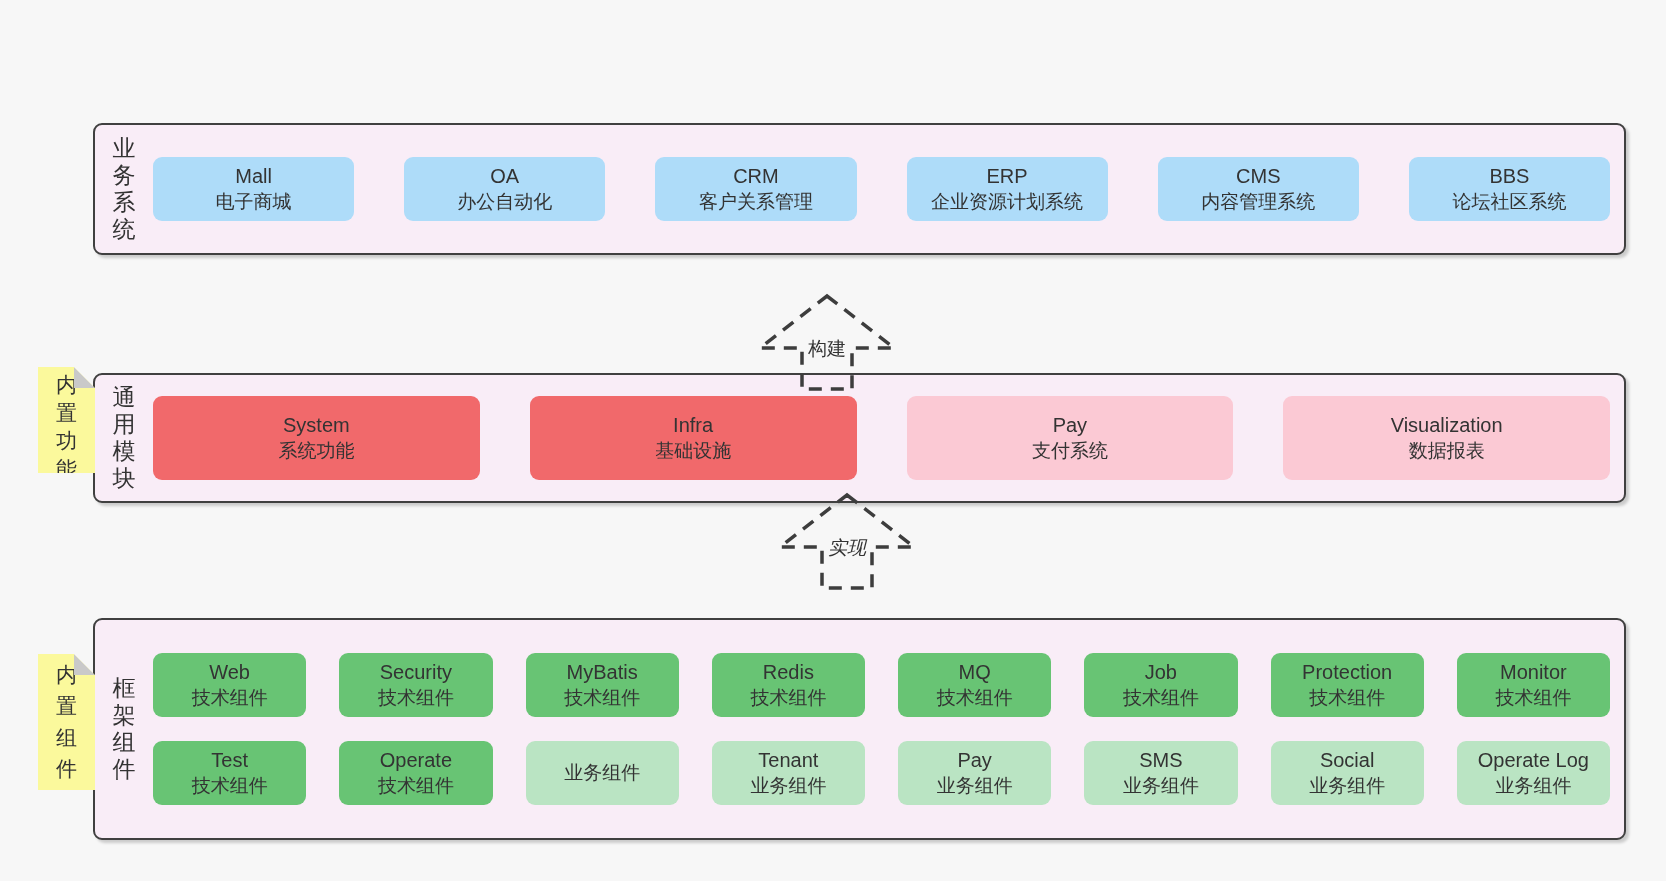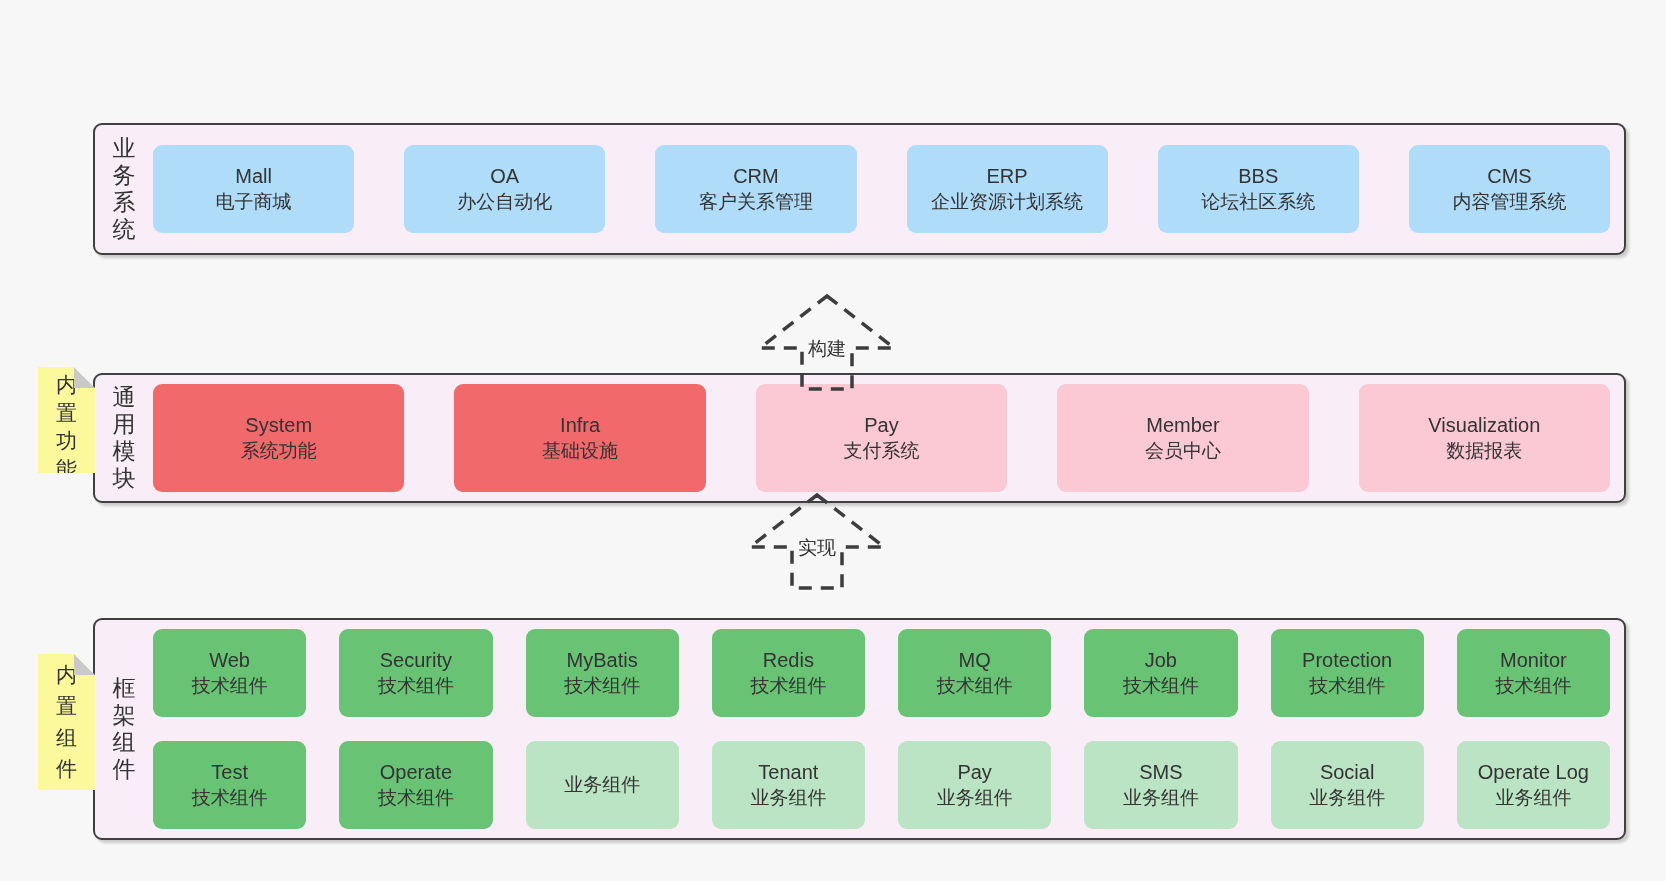--- a/index.html
+++ b/index.html
@@ -23,25 +23,25 @@
   .band-1{left:93px;top:123px;width:1533px;height:132px;}
   .band-2{left:93px;top:373px;width:1533px;height:130px;}
   .band-3{left:93px;top:618px;width:1533px;height:222px;}
   .band-gutter{flex:0 0 58px;display:flex;align-items:center;justify-content:center;}
   .vlabel{display:flex;flex-direction:column;align-items:center;gap:2px;font-size:23px;line-height:25px;}
   .band-rows{flex:1 1 auto;display:flex;flex-direction:column;justify-content:center;gap:24px;padding-right:14px;}
   .row{display:flex;}
   .row-6{gap:50px;}
   .row-8{gap:33px;}
   .box{
-    flex:1 1 0;height:88px;border-radius:9px;padding:0 6px;
+    flex:1 1 0;height:64px;border-radius:9px;padding:0 6px;
     display:flex;flex-direction:column;align-items:center;justify-content:center;
     text-align:center;line-height:26px;
   }
-  .band-2 .box{height:108px;}
+  .band-2 .box{height:84px;}
   .box[data-variant="blue"]{background:var(--blue);}
   .box[data-variant="red"]{background:var(--red);}
   .box[data-variant="pink"]{background:var(--pink);}
   .box[data-variant="green"]{background:var(--green);}
   .box[data-variant="lightgreen"]{background:var(--lightgreen);}
   .box-name{font-size:20px;}
   .box-desc{font-size:19px;}
   .sticky{
     position:absolute;width:57px;background:var(--sticky);z-index:3;
     clip-path:polygon(0 0,calc(100% - 21px) 0,100% 21px,100% 100%,0 100%);
@@ -53,21 +53,21 @@
     background:var(--sticky-fold);clip-path:polygon(0 0,100% 100%,0 100%);
   }
   .sticky-1{left:38px;top:367px;height:106px;}
   .sticky-2{left:38px;top:654px;height:136px;}
   .sticky-text{
     display:flex;flex-direction:column;align-items:center;justify-content:space-evenly;
     height:100%;width:100%;font-size:21px;padding:4px 0;
   }
   .arrow{position:absolute;width:150px;height:100px;z-index:2;}
   .arrow-1{left:752px;top:259px;margin-top:33px;}
-  .arrow-2{left:742px;top:491px;}
+  .arrow-2{left:772px;top:491px;font-style:italic;}
   .arrow svg{display:block;width:100%;height:100%;}
   .arrow polygon{fill:none;stroke:var(--arrow);stroke-width:3.5;stroke-dasharray:13 9;}
   .arrow-label{
     position:absolute;left:50%;top:57px;transform:translate(-50%,-50%);
     background:var(--page-bg);font-size:19px;padding:0 2px;white-space:nowrap;
   }
 </style>
 </head>
 <body>
 
@@ -92,26 +92,26 @@
       </div>
       <div class="box" data-variant="blue">
         <div class="box-name">CRM</div>
         <div class="box-desc">客户关系管理</div>
       </div>
       <div class="box" data-variant="blue">
         <div class="box-name">ERP</div>
         <div class="box-desc">企业资源计划系统</div>
       </div>
       <div class="box" data-variant="blue">
+        <div class="box-name">CMS</div>
+        <div class="box-desc">内容管理系统</div>
+      </div>
+      <div class="box" data-variant="blue">
         <div class="box-name">BBS</div>
         <div class="box-desc">论坛社区系统</div>
-      </div>
-      <div class="box" data-variant="blue">
-        <div class="box-name">CMS</div>
-        <div class="box-desc">内容管理系统</div>
       </div>
     </div>
   </div>
 </div>
 
 <div class="arrow arrow-1">
   <svg viewBox="0 0 150 100">
     <polygon points="75,4 142,56 100,56 100,97 50,97 50,56 8,56"></polygon>
   </svg>
   <span class="arrow-label">构建</span>
@@ -143,24 +143,20 @@
       </div>
       <div class="box" data-variant="red">
         <div class="box-name">Infra</div>
         <div class="box-desc">基础设施</div>
       </div>
       <div class="box" data-variant="pink">
         <div class="box-name">Pay</div>
         <div class="box-desc">支付系统</div>
       </div>
       <div class="box" data-variant="pink">
-        <div class="box-name">Member</div>
-        <div class="box-desc">会员中心</div>
-      </div>
-      <div class="box" data-variant="pink">
         <div class="box-name">Visualization</div>
         <div class="box-desc">数据报表</div>
       </div>
     </div>
   </div>
 </div>
 
 <div class="arrow arrow-2">
   <svg viewBox="0 0 150 100">
     <polygon points="75,4 142,56 100,56 100,97 50,97 50,56 8,56"></polygon>

